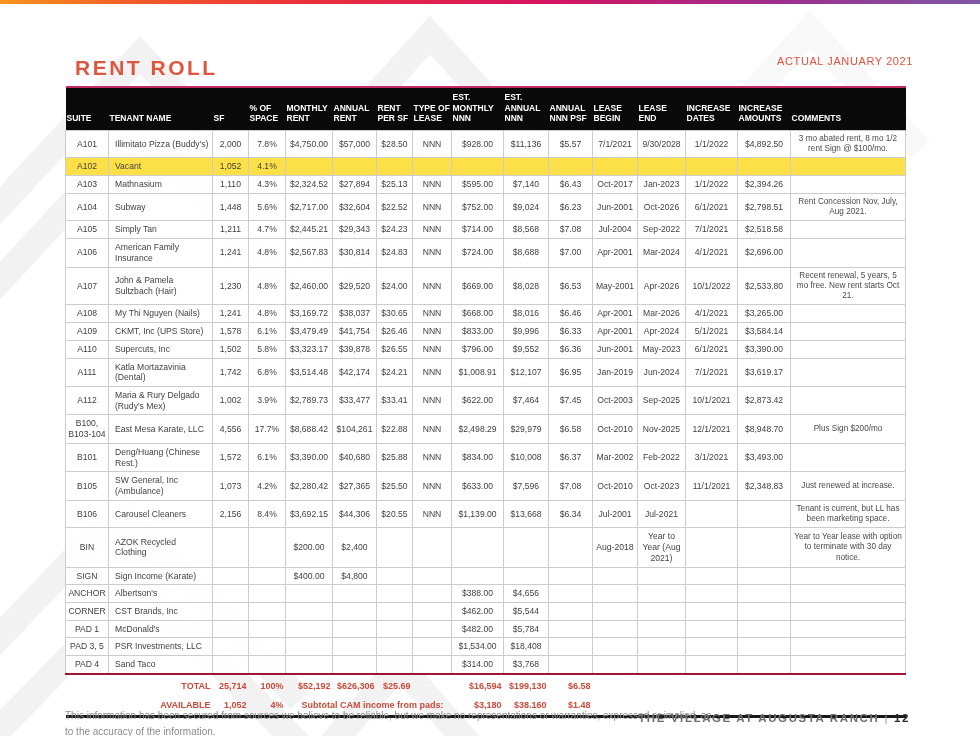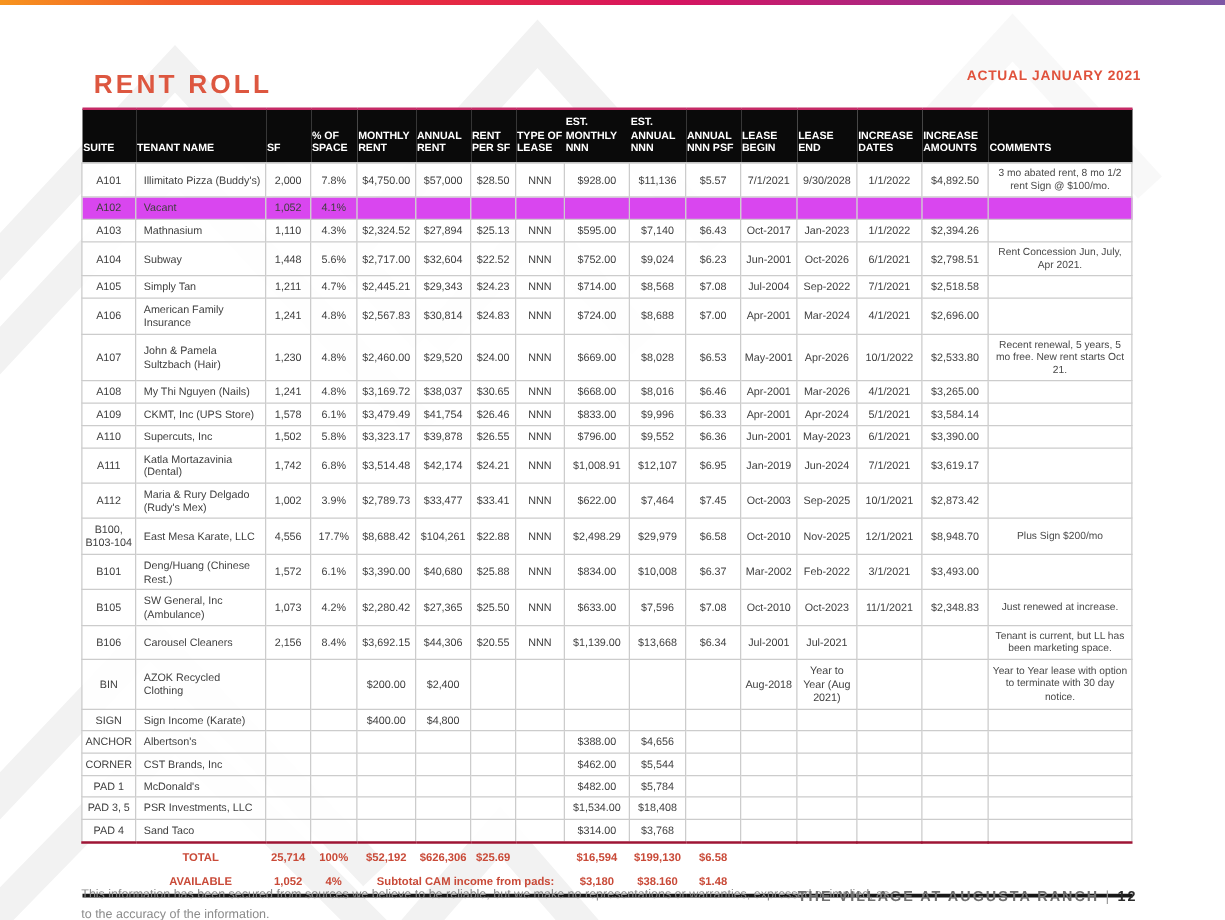--- a/index.html
+++ b/index.html
@@ -13,40 +13,40 @@
   .topbar{
     position:absolute;top:0;left:0;width:980px;height:4px;z-index:3;
     background:linear-gradient(90deg,#f7941e 0%,#f15a29 14%,#e92f3c 32%,#d6145f 55%,#a02c8b 78%,#7e57a5 100%);
   }
   .page-title{
     position:absolute;left:75px;top:56px;z-index:2;
     font-size:21px;font-weight:bold;letter-spacing:2.5px;color:#dd5740;
   }
   .page-badge{
     position:absolute;right:67px;top:55px;z-index:2;
-    font-size:11px;font-weight:bold;letter-spacing:.6px;color:#e0523c;
+    font-size:11px;font-weight:normal;letter-spacing:.6px;color:#e0523c;
   }
   .table-wrap{position:absolute;left:65px;top:86px;width:840px;z-index:2;}
   table{width:840px;border-collapse:collapse;table-layout:fixed;border-bottom:3px solid #181818;}
   thead th{
     background:#0a0a0a;color:#ffffff;font-size:8.5px;font-weight:bold;
     text-transform:uppercase;text-align:left;vertical-align:bottom;
     padding:4px 1px 6px;line-height:1.25;border-top:2px solid #c52a66;
   }
   tbody td{
     font-size:8.6px;color:#3f3f3f;text-align:center;vertical-align:middle;
     padding:3px 2px;line-height:1.25;border:1px solid #cccccc;
     background:rgba(255,255,255,.88);
   }
-  tbody tr.shaded td{background:#d946ef;}
+  tbody tr.shaded td{background:#fde047;}
   tbody td.tenant{text-align:left;padding-left:6px;margin-left:36px;}
   tbody td.comments{font-size:8.2px;color:#4a4a4a;}
   tfoot td{
     border:none;background:transparent;color:#c94a38;font-weight:bold;
-    font-size:9px;text-align:center;padding:4px 2px;line-height:1.2;
+    font-size:9px;text-align:right;padding:4px 2px;line-height:1.2;
   }
   tfoot tr.first td{border-top:2px solid #9e1535;padding-top:6px;}
   tfoot td.subtotal{text-align:right;padding-right:8px;}
   .footer-disclaimer{
     position:absolute;left:65px;top:708px;width:650px;z-index:2;
     font-size:10px;color:#8b8b8b;line-height:1.55;
   }
   .footer-brand{
     position:absolute;right:70px;top:712px;z-index:2;
     font-size:11.5px;font-weight:bold;letter-spacing:1.6px;color:#6f6f6f;
@@ -179,21 +179,21 @@
           <td>$32,604</td>
           <td>$22.52</td>
           <td>NNN</td>
           <td>$752.00</td>
           <td>$9,024</td>
           <td>$6.23</td>
           <td>Jun-2001</td>
           <td>Oct-2026</td>
           <td>6/1/2021</td>
           <td>$2,798.51</td>
-          <td class="comments">Rent Concession Jun, July, Apr 2021.</td>
+          <td class="comments">Rent Concession Nov, July, Aug 2021.</td>
         </tr>
         <tr>
           <td>A105</td>
           <td class="tenant">Simply Tan</td>
           <td>1,211</td>
           <td>4.7%</td>
           <td>$2,445.21</td>
           <td>$29,343</td>
           <td>$24.23</td>
           <td>NNN</td>

